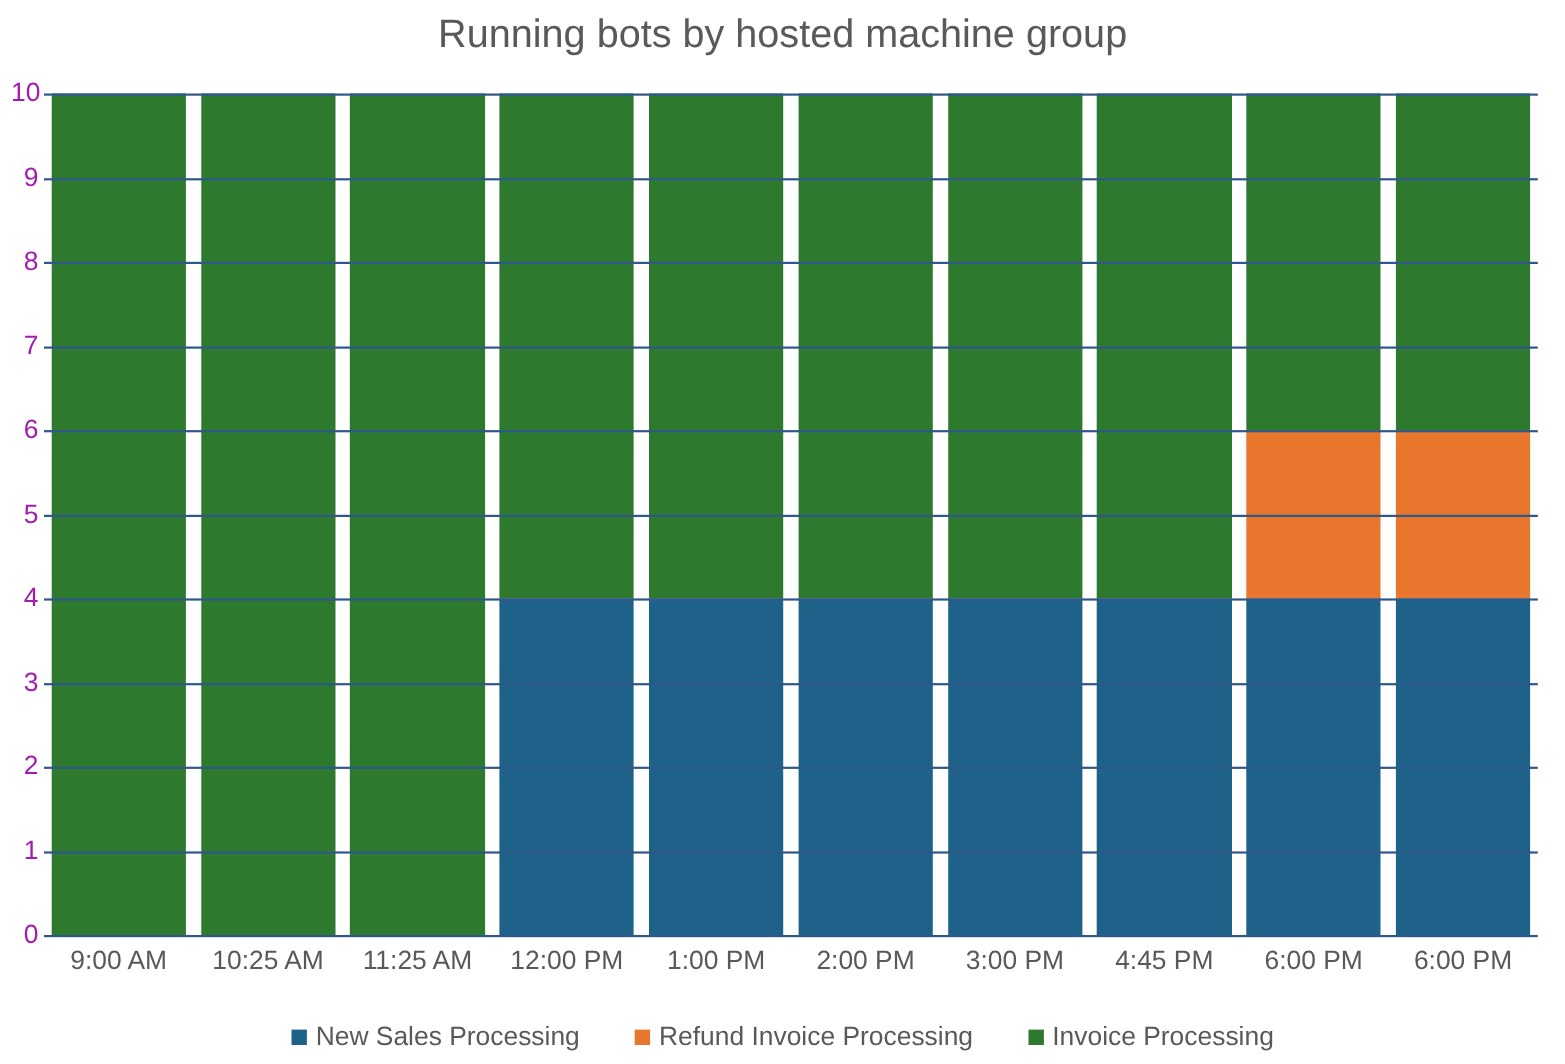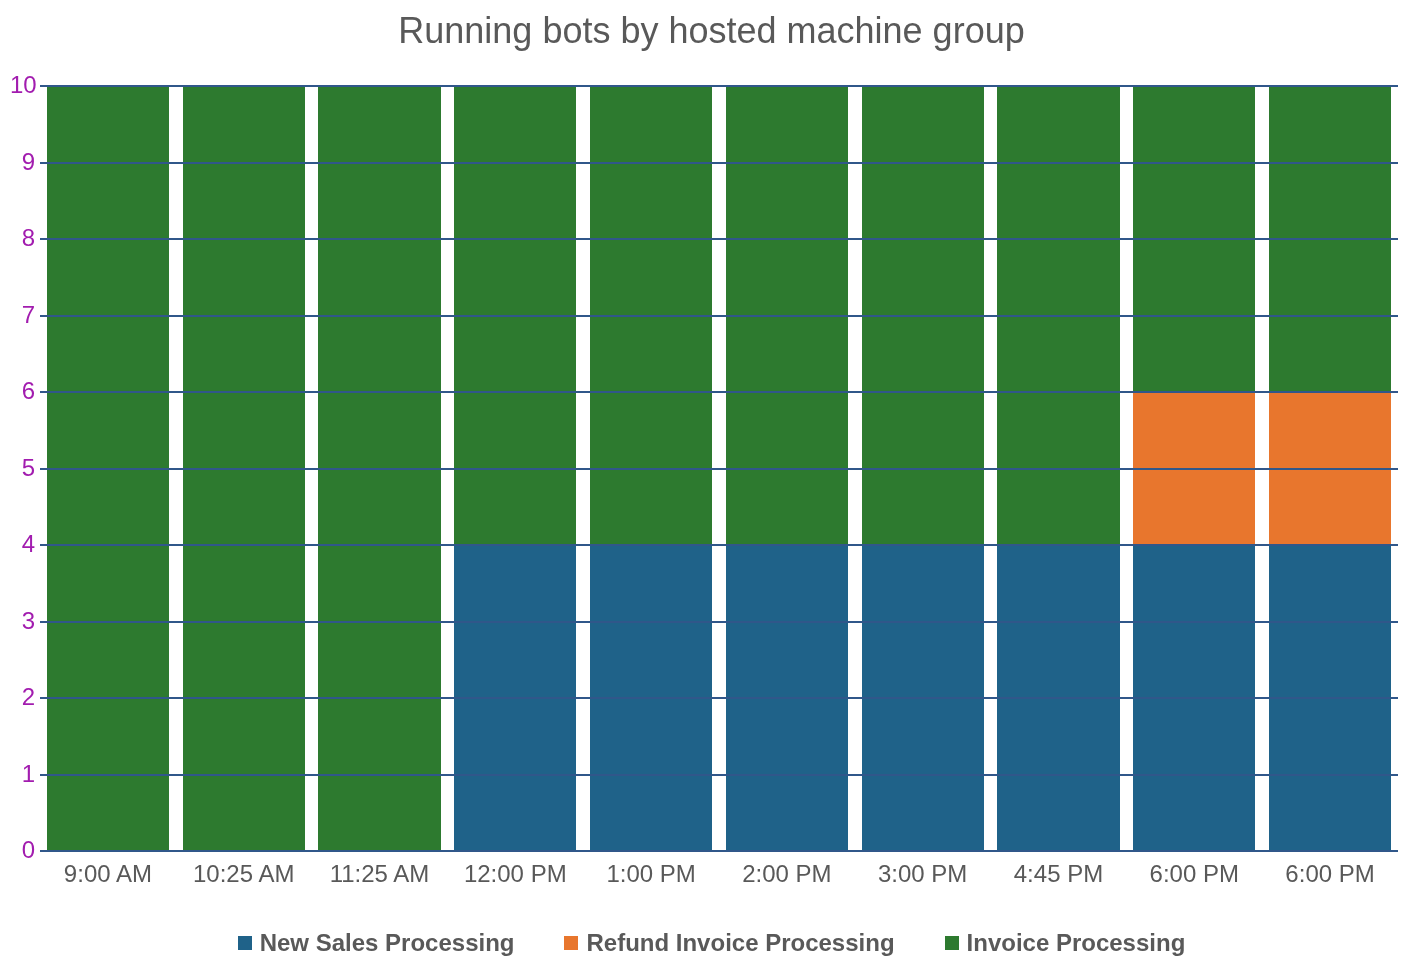--- a/index.html
+++ b/index.html
@@ -12,21 +12,21 @@
   .y-tick{position:absolute;left:-30px;width:25px;text-align:right;
           font-size:24px;color:#a21caf;transform:translateY(-50%);}
   .bars{position:absolute;left:0;right:0;top:0;bottom:0;display:flex;
         justify-content:space-around;align-items:flex-end;}
   .bar-col{display:flex;flex-direction:column-reverse;width:9%;}
   .seg{width:100%;}
   .x-labels{position:absolute;left:40px;right:25px;top:860px;display:flex;
             justify-content:space-around;font-size:24px;color:#595959;}
   .x-labels span{width:9%;text-align:center;white-space:nowrap;}
   .legend{position:absolute;left:0;right:0;bottom:10px;display:flex;
-          justify-content:center;gap:50px;font-size:24px;color:#595959;font-weight:bold;}
+          justify-content:center;gap:50px;font-size:24px;color:#595959;}
   .legend-item{display:flex;align-items:center;gap:8px;}
   .swatch{width:14px;height:14px;}
 </style>
 </head>
 <body>
 
 <div class="chart">
   <div class="title">Running bots by hosted machine group</div>
 
   <div class="plot">

